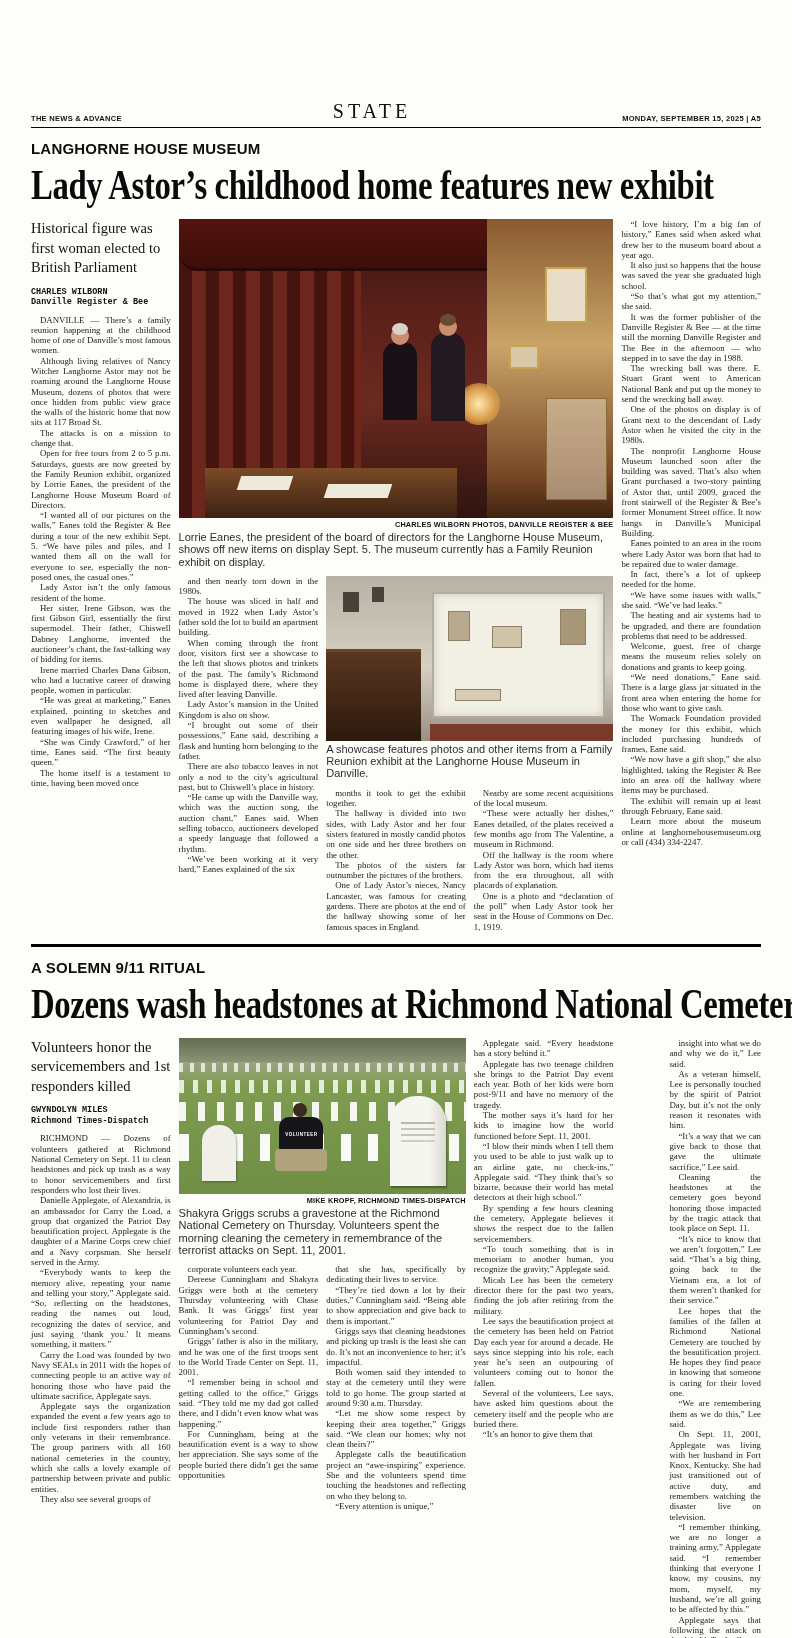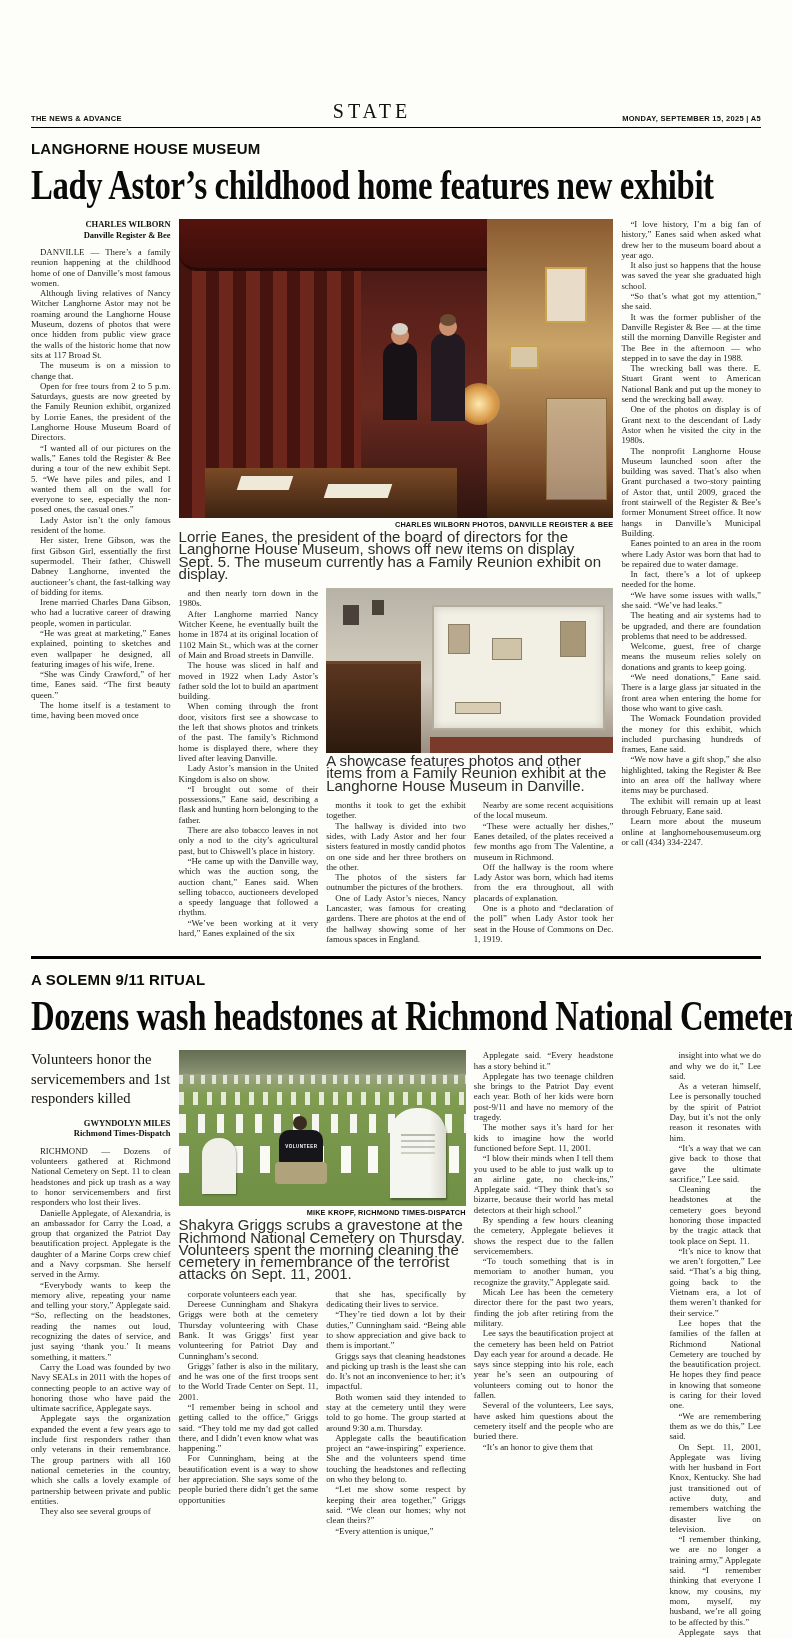--- a/index.html
+++ b/index.html
@@ -19,27 +19,27 @@
          color:#111; font-weight:normal; }
   
   .kicker { font-family:"Liberation Sans", sans-serif; font-weight:bold; font-size:15px;
             letter-spacing:.2px; color:#0d0d0d; margin-top:12px; }
   .headline { margin:4px 0 10px 0; height:48px; overflow:visible; }
   .headline .hl-inner { display:inline-block; white-space:nowrap; font-weight:bold;
             font-size:42px; letter-spacing:-.5px; color:#0a0a0a;
             transform:scaleX(.78); transform-origin:left center; }
   .art-body { display:grid; grid-template-columns:repeat(5,1fr); column-gap:8px; width:730px; }
   .deck { font-size:14.5px; line-height:19.5px; color:#111; margin-bottom:9px; }
-  .byline { font-family:Liberation Serif, serif; font-size:8.5px; font-weight:bold;
-            color:#111; line-height:10.5px; margin-bottom:7px;text-align:right; }
+  .byline { font-family:Liberation Mono, monospace; font-size:8.5px; font-weight:bold;
+            color:#111; line-height:10.5px; margin-bottom:7px; }
   .para { font-size:8.8px; line-height:10.3px; text-align:justify; text-indent:9px;
           color:#1c1c1c; }
   .credit { font-family:"Liberation Sans", sans-serif; font-size:7.3px; font-weight:bold;
             text-align:right; color:#111; letter-spacing:.2px; margin-top:2px; }
-  .caption { font-family:"Liberation Sans", sans-serif; font-size:15px; line-height:12.3px;
+  .caption { font-family:"Liberation Sans", sans-serif; font-size:11px; line-height:12.3px;
             color:#2d2d2d; margin:2px 0 8px 0; }
   .divider { height:3px; background:#000; margin:12px 0 0 0; }
   
   .a1-col1 { grid-column:1; }
   .a1-mid  { grid-column:2/5; }
   .a1-col5 { grid-column:5; }
   .a1-midrow { display:grid; grid-template-columns:repeat(3,1fr); column-gap:8px; }
   .a1-col2 { grid-column:1; }
   .a1-right { grid-column:2/4; }
   .a1-rightrow { display:grid; grid-template-columns:repeat(2,1fr); column-gap:8px; margin-top:4px; }
@@ -130,28 +130,29 @@
     <span class="hdr-right">MONDAY, SEPTEMBER 15, 2025  |  A5</span>
   </div>
 
   <div class="art1-wrap">
     <div class="kicker">LANGHORNE HOUSE MUSEUM</div>
     <h1 class="headline"><span class="hl-inner">Lady Astor’s childhood home features new exhibit</span></h1>
 
     <div class="art-body">
 
       <div class="a1-col1">
+        <div class="deck">Historical figure was first woman elected to British Parliament</div>
         <div class="byline">
           <div>CHARLES WILBORN</div>
           <div>Danville Register &amp; Bee</div>
         </div>
         <div>
             <p class="para">DANVILLE — There’s a family reunion happening at the childhood home of one of Danville’s most famous women.</p>
             <p class="para">Although living relatives of Nancy Witcher Langhorne Astor may not be roaming around the Langhorne House Museum, dozens of photos that were once hidden from public view grace the walls of the historic home that now sits at 117 Broad St.</p>
-            <p class="para">The museum is on a mission to change that.</p>
+            <p class="para">The attacks is on a mission to change that.</p>
             <p class="para">Open for free tours from 2 to 5 p.m. Saturdays, guests are now greeted by the Family Reunion exhibit, organized by Lorrie Eanes, the president of the Langhorne House Museum Board of Directors.</p>
             <p class="para">“I wanted all of our pictures on the walls,” Eanes told the Register &amp; Bee during a tour of the new exhibit Sept. 5. “We have piles and piles, and I wanted them all on the wall for everyone to see, especially the non-posed ones, the casual ones.”</p>
             <p class="para">Lady Astor isn’t the only famous resident of the home.</p>
             <p class="para">Her sister, Irene Gibson, was the first Gibson Girl, essentially the first supermodel. Their father, Chiswell Dabney Langhorne, invented the auctioneer’s chant, the fast-talking way of bidding for items.</p>
             <p class="para">Irene married Charles Dana Gibson, who had a lucrative career of drawing people, women in particular.</p>
             <p class="para">“He was great at marketing,” Eanes explained, pointing to sketches and even wallpaper he designed, all featuring images of his wife, Irene.</p>
             <p class="para">“She was Cindy Crawford,” of her time, Eanes said. “The first beauty queen.”</p>
             <p class="para">The home itself is a testament to time, having been moved once</p>
           </div>
       </div>
@@ -181,21 +182,20 @@
           <div class="p1-paper p1-pb"></div>
           <div class="p1-case"></div>
         </div>
         <div class="credit">CHARLES WILBORN PHOTOS, DANVILLE REGISTER &amp; BEE</div>
         <div class="caption">Lorrie Eanes, the president of the board of directors for the Langhorne House Museum, shows off new items on display Sept. 5. The museum currently has a Family Reunion exhibit on display.</div>
 
         <div class="a1-midrow">
 
           <div class="a1-col2">
               <p class="para">and then nearly torn down in the 1980s.</p>
-              <p class="para">After Langhorne married Nancy Witcher Keene, he eventually built the home in 1874 at its original location of 1102 Main St., which was at the corner of Main and Broad streets in Danville.</p>
               <p class="para">The house was sliced in half and moved in 1922 when Lady Astor’s father sold the lot to build an apartment building.</p>
               <p class="para">When coming through the front door, visitors first see a showcase to the left that shows photos and trinkets of the past. The family’s Richmond home is displayed there, where they lived after leaving Danville.</p>
               <p class="para">Lady Astor’s mansion in the United Kingdom is also on show.</p>
               <p class="para">“I brought out some of their possessions,” Eane said, describing a flask and hunting horn belonging to the father.</p>
               <p class="para">There are also tobacco leaves in not only a nod to the city’s agricultural past, but to Chiswell’s place in history.</p>
               <p class="para">“He came up with the Danville way, which was the auction song, the auction chant,” Eanes said. When selling tobacco, auctioneers developed a speedy language that followed a rhythm.</p>
               <p class="para">“We’ve been working at it very hard,” Eanes explained of the six</p>
             </div>
 
           <div class="a1-right">
@@ -303,22 +303,22 @@
               <p class="para">Dereese Cunningham and Shakyra Griggs were both at the cemetery Thursday volunteering with Chase Bank. It was Griggs’ first year volunteering for Patriot Day and Cunningham’s second.</p>
               <p class="para">Griggs’ father is also in the military, and he was one of the first troops sent to the World Trade Center on Sept. 11, 2001.</p>
               <p class="para">“I remember being in school and getting called to the office,” Griggs said. “They told me my dad got called there, and I didn’t even know what was happening.”</p>
               <p class="para">For Cunningham, being at the beautification event is a way to show her appreciation. She says some of the people buried there didn’t get the same opportunities</p>
             </div>
           <div>
               <p class="para">that she has, specifically by dedicating their lives to service.</p>
               <p class="para">“They’re tied down a lot by their duties,” Cunningham said. “Being able to show appreciation and give back to them is important.”</p>
               <p class="para">Griggs says that cleaning headstones and picking up trash is the least she can do. It’s not an inconvenience to her; it’s impactful.</p>
               <p class="para">Both women said they intended to stay at the cemetery until they were told to go home. The group started at around 9:30 a.m. Thursday.</p>
+              <p class="para">“Let me show some respect by keeping their area together,” Griggs said. “We clean our homes; why not clean theirs?”</p>
               <p class="para">Applegate calls the beautification project an “awe-inspiring” experience. She and the volunteers spend time touching the headstones and reflecting on who they belong to.</p>
-              <p class="para">“Let me show some respect by keeping their area together,” Griggs said. “We clean our homes; why not clean theirs?”</p>
               <p class="para">“Every attention is unique,”</p>
             </div>
         </div>
       </div>
 
       <div class="a2-col4">
           <p class="para">Applegate said. “Every headstone has a story behind it.”</p>
           <p class="para">Applegate has two teenage children she brings to the Patriot Day event each year. Both of her kids were born post-9/11 and have no memory of the tragedy.</p>
           <p class="para">The mother says it’s hard for her kids to imagine how the world functioned before Sept. 11, 2001.</p>
           <p class="para">“I blow their minds when I tell them you used to be able to just walk up to an airline gate, no check-ins,” Applegate said. “They think that’s so bizarre, because their world has metal detectors at their high school.”</p>

